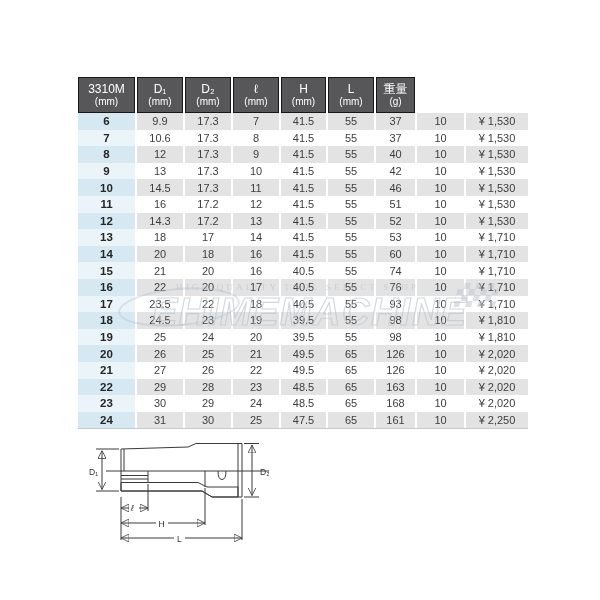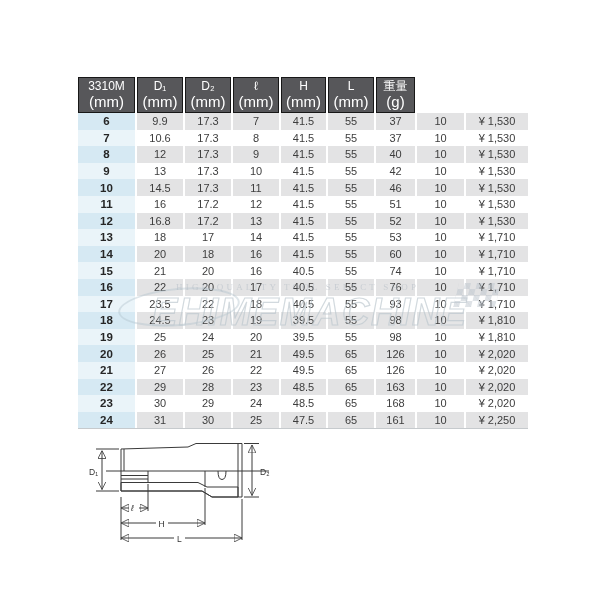--- a/index.html
+++ b/index.html
@@ -19,21 +19,21 @@
     grid-template-columns:57px 46px 46px 46px 45px 46px 39px 47px 1fr;
     column-gap:2px;
   }
   .thead{height:36px;}
   .th{
     background:#57575a;color:#ffffff;border:1px solid #171717;
     display:flex;flex-direction:column;align-items:center;justify-content:center;
     line-height:1.2;font-size:10px;box-sizing:border-box;
   }
   .th .l1{font-size:12px;}
-  .th .l2{font-size:15px;}
+  .th .l2{font-size:10px;}
   .tr{height:16.6px;}
   .td{
     display:flex;align-items:center;justify-content:center;
     font-size:11px;color:#3d3d3d;white-space:nowrap;
   }
   .td.c0{font-weight:bold;font-size:11.5px;color:#262626;}
   .tr.striped .td{background:#e3e3e4;}
   .tr.striped .td.c0{background:#d6e9f3;}
   .tr.plain .td{background:#ffffff;}
   .tr.plain .td.c0{background:#eaf4f9;}
@@ -174,21 +174,21 @@
           <div class="td c2">17.2</div>
           <div class="td c3">12</div>
           <div class="td c4">41.5</div>
           <div class="td c5">55</div>
           <div class="td c6">51</div>
           <div class="td c7">10</div>
           <div class="td c8">¥ 1,530</div>
         </div>
         <div class="tr striped">
           <div class="td c0">12</div>
-          <div class="td c1">16.8</div>
+          <div class="td c1">14.3</div>
           <div class="td c2">17.2</div>
           <div class="td c3">13</div>
           <div class="td c4">41.5</div>
           <div class="td c5">55</div>
           <div class="td c6">52</div>
           <div class="td c7">10</div>
           <div class="td c8">¥ 1,530</div>
         </div>
         <div class="tr plain">
           <div class="td c0">13</div>

